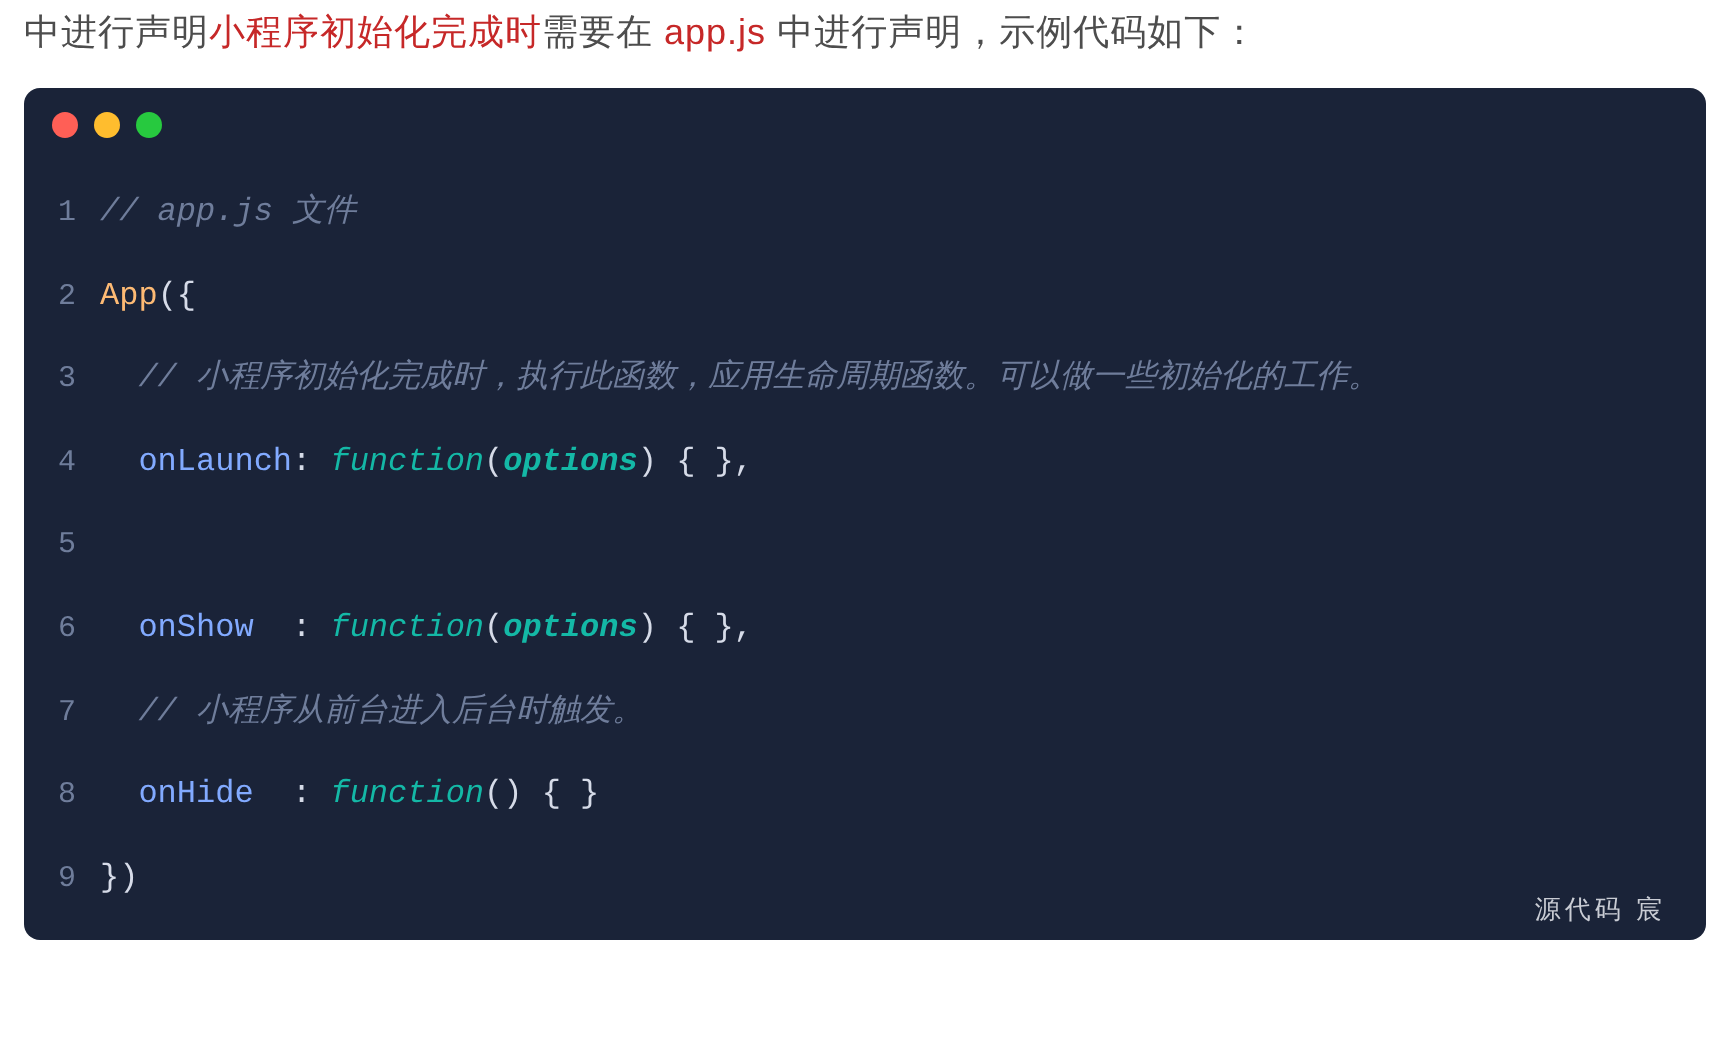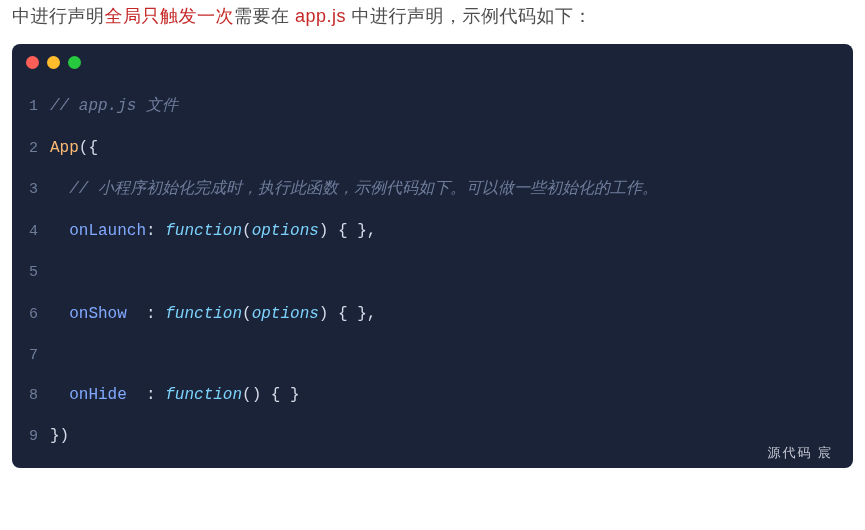--- a/index.html
+++ b/index.html
@@ -60,51 +60,51 @@
     padding-right: 12px;
     user-select: none;
     flex-shrink: 0;
   }
   .code-content {
     color: #d6dbe8;
   }
   .tok-comment { color: #6f7d9b; font-style: italic; }
   .tok-func    { color: #fdba74; }
   .tok-prop    { color: #82aaff; margin-top: 41px; }
-  .tok-keyword { color: #7dd3fc; font-style: italic; }
-  .tok-param   { color: #7dd3fc; font-style: italic; }
+  .tok-keyword { color: #14b8a6; font-style: italic; }
+  .tok-param   { color: #14b8a6; font-style: italic; font-weight: bold; }
   .tok-punc    { color: #d6dbe8; }
   .watermark {
     position: absolute;
     right: 20px;
     bottom: 6px;
     color: #c9ccd4;
     font-size: 13px;
     letter-spacing: 2px;
     text-align: center;
   }
 </style>
 </head>
 <body>
 
 <p class="intro">
-  <span>中进行声明</span><span class="hl">全局只触发一次</span><span>需要在 </span><span class="hl">app.js</span><span> 中进行声明，示例代码如下：</span>
+  <span>中进行声明</span><span class="hl">小程序初始化完成时</span><span>需要在 </span><span class="hl">app.js</span><span> 中进行声明，示例代码如下：</span>
 </p>
 
 <div class="code-window">
   <div class="titlebar">
     <span class="dot red"></span>
     <span class="dot yellow"></span>
     <span class="dot green"></span>
   </div>
   <div class="code-body" id="code-body">
       <div class="line"><span class="gutter">1</span><span class="code-content"><span class="tok-comment">// app.js 文件</span></span></div>
       <div class="line"><span class="gutter">2</span><span class="code-content"><span class="tok-func">App</span><span class="tok-punc">({</span></span></div>
-      <div class="line"><span class="gutter">3</span><span class="code-content"><span>  </span><span class="tok-comment">// 小程序初始化完成时，执行此函数，示例代码如下。可以做一些初始化的工作。</span></span></div>
+      <div class="line"><span class="gutter">3</span><span class="code-content"><span>  </span><span class="tok-comment">// 小程序初始化完成时，执行此函数，应用生命周期函数。可以做一些初始化的工作。</span></span></div>
       <div class="line"><span class="gutter">4</span><span class="code-content"><span>  </span><span class="tok-prop">onLaunch</span><span class="tok-punc">: </span><span class="tok-keyword">function</span><span class="tok-punc">(</span><span class="tok-param">options</span><span class="tok-punc">) { },</span></span></div>
       <div class="line"><span class="gutter">5</span><span class="code-content"><span>  </span></span></div>
       <div class="line"><span class="gutter">6</span><span class="code-content"><span>  </span><span class="tok-prop">onShow</span><span class="tok-punc">  : </span><span class="tok-keyword">function</span><span class="tok-punc">(</span><span class="tok-param">options</span><span class="tok-punc">) { },</span></span></div>
-      <div class="line"><span class="gutter">7</span></div>
+      <div class="line"><span class="gutter">7</span><span class="code-content"><span>  </span><span class="tok-comment">// 小程序从前台进入后台时触发。</span></span></div>
       <div class="line"><span class="gutter">8</span><span class="code-content"><span>  </span><span class="tok-prop">onHide</span><span class="tok-punc">  : </span><span class="tok-keyword">function</span><span class="tok-punc">() { }</span></span></div>
       <div class="line"><span class="gutter">9</span><span class="code-content"><span class="tok-punc">})</span></span></div>
     </div>
   <div class="watermark">源代码  宸</div>
 </div>
 
 </body></html>

